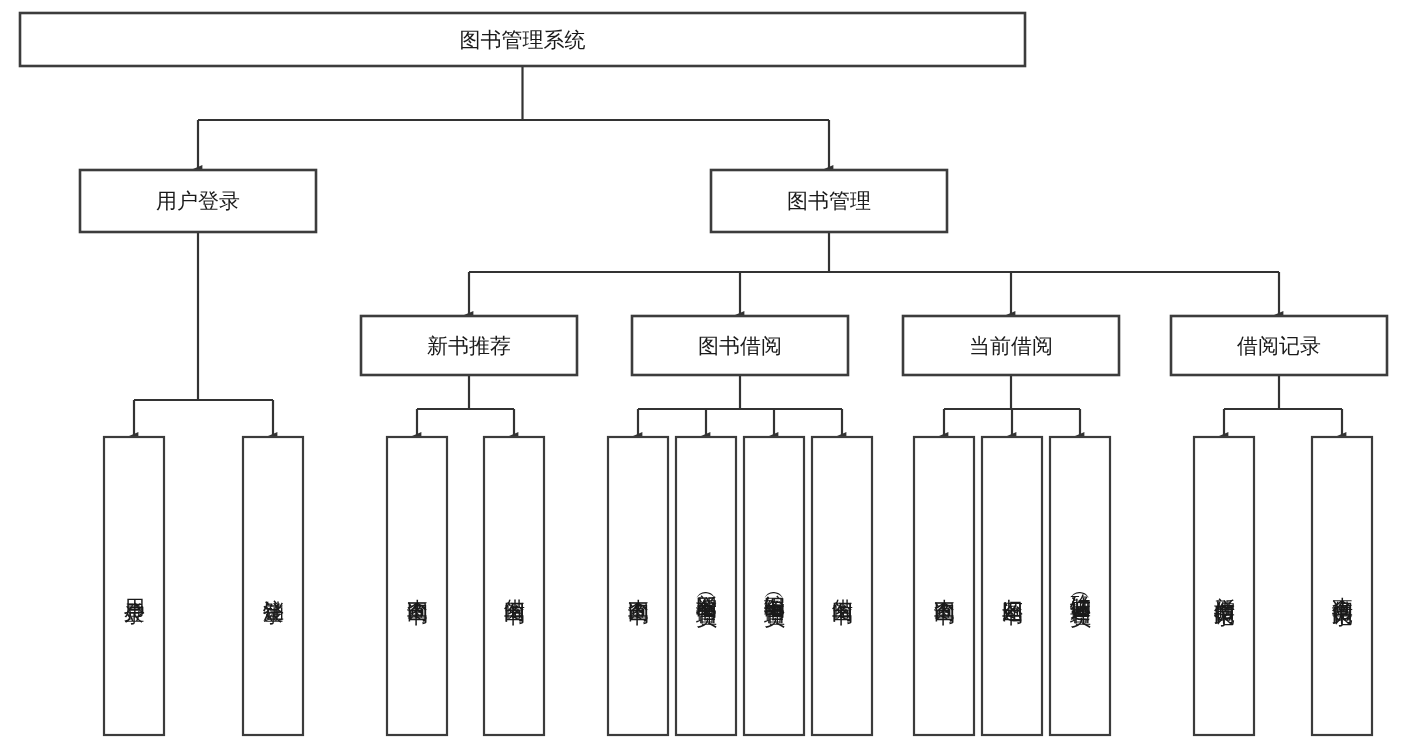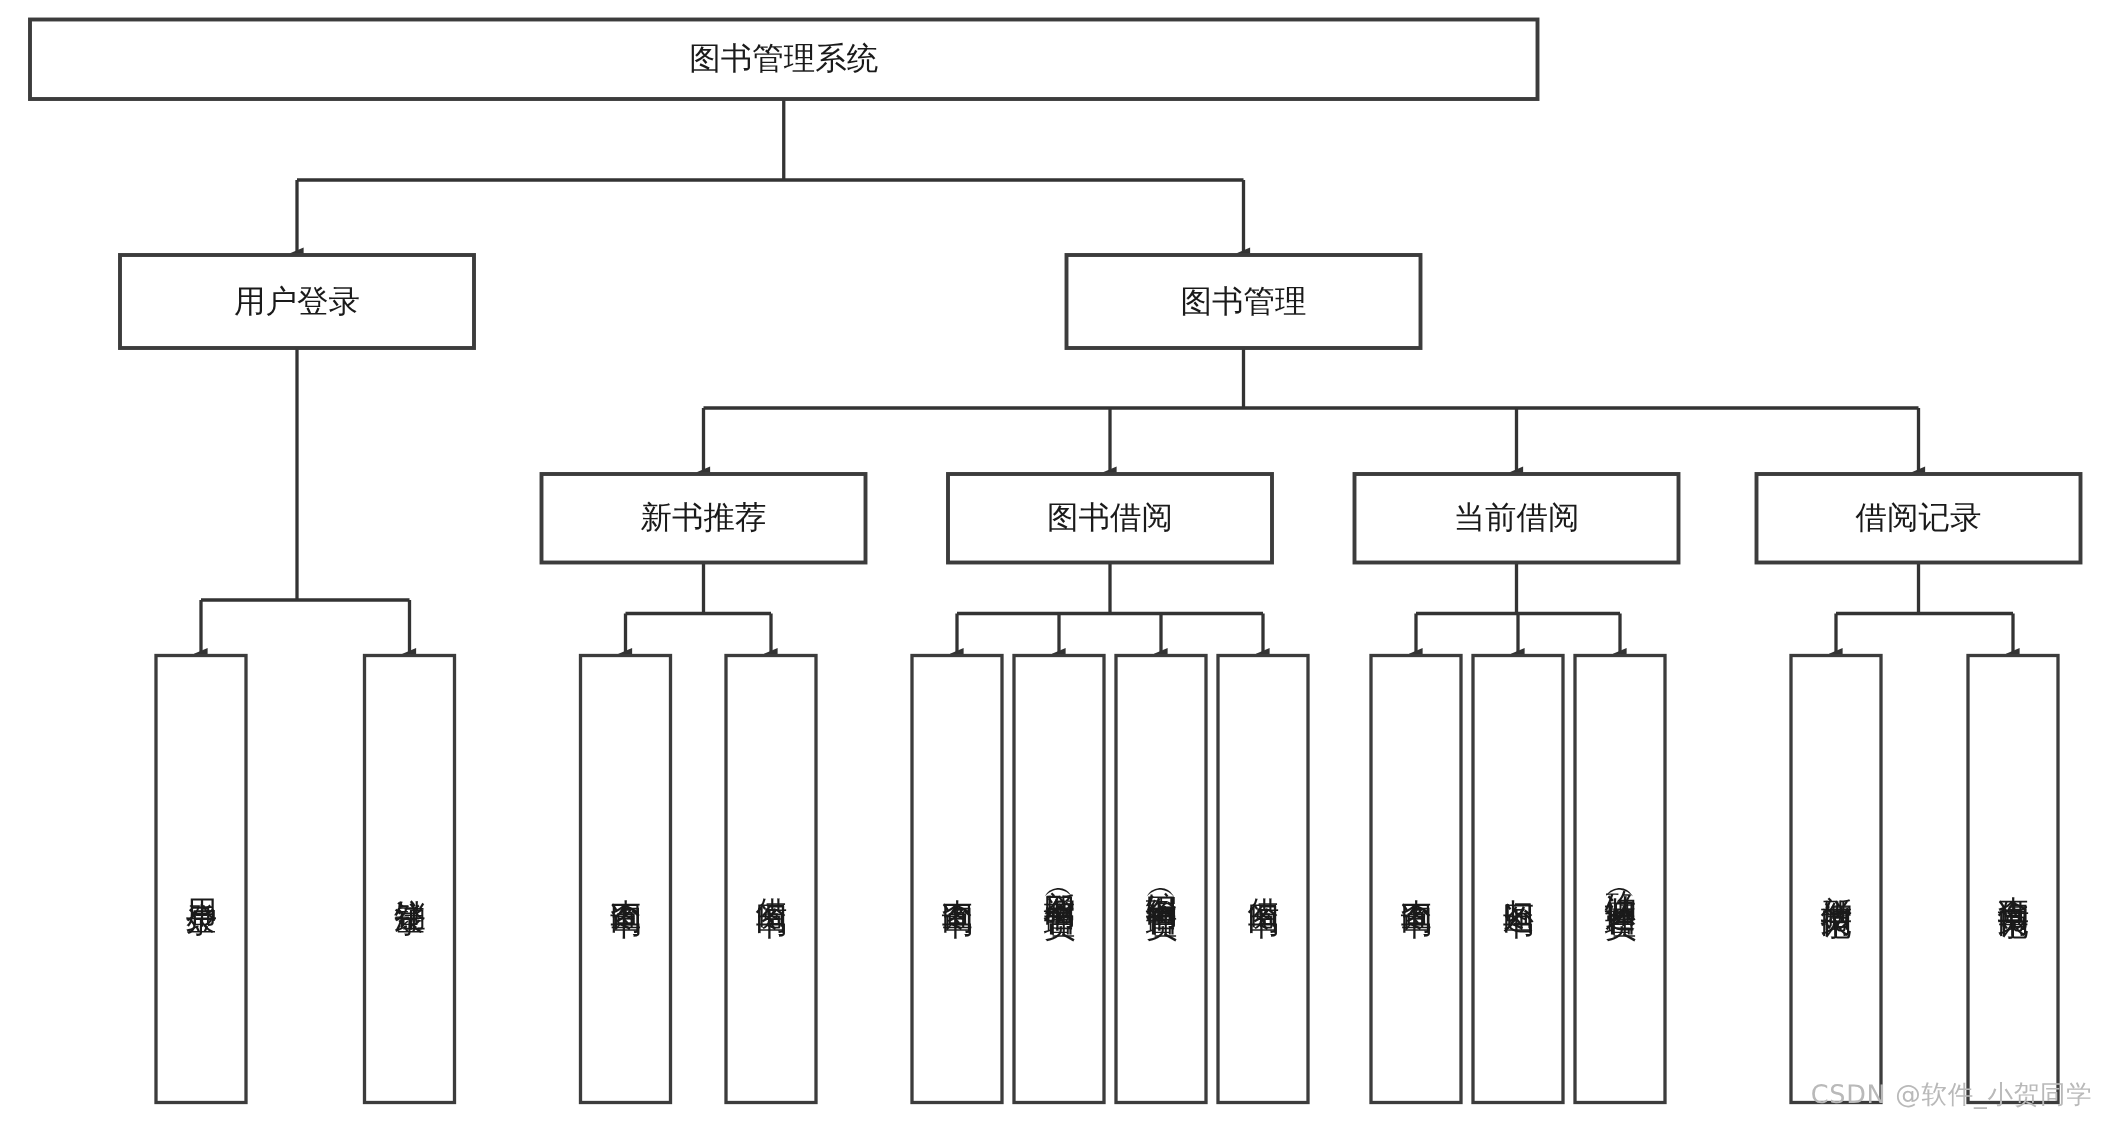--- a/index.html
+++ b/index.html
@@ -190,14 +190,13 @@
         <span class="leaf-label">确认归还（管理员）</span>
       </div>
       <div class="leaf-label-wrap" style="left: 1194px; top: 437px; width: 60px; height: 298px;">
         <span class="leaf-label">新增借阅记录</span>
       </div>
       <div class="leaf-label-wrap" style="left: 1312px; top: 437px; width: 60px; height: 298px;">
         <span class="leaf-label">查询借阅记录</span>
       </div>
     </div>
 
-  <div class="watermark">CSDN @软件_小贺同学</div>
 </div>
 
 </body></html>

